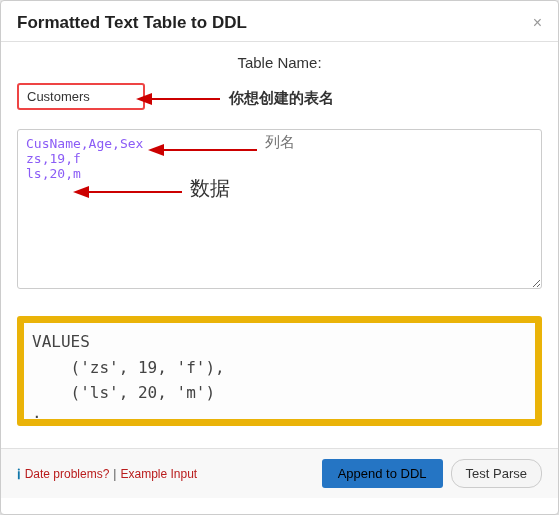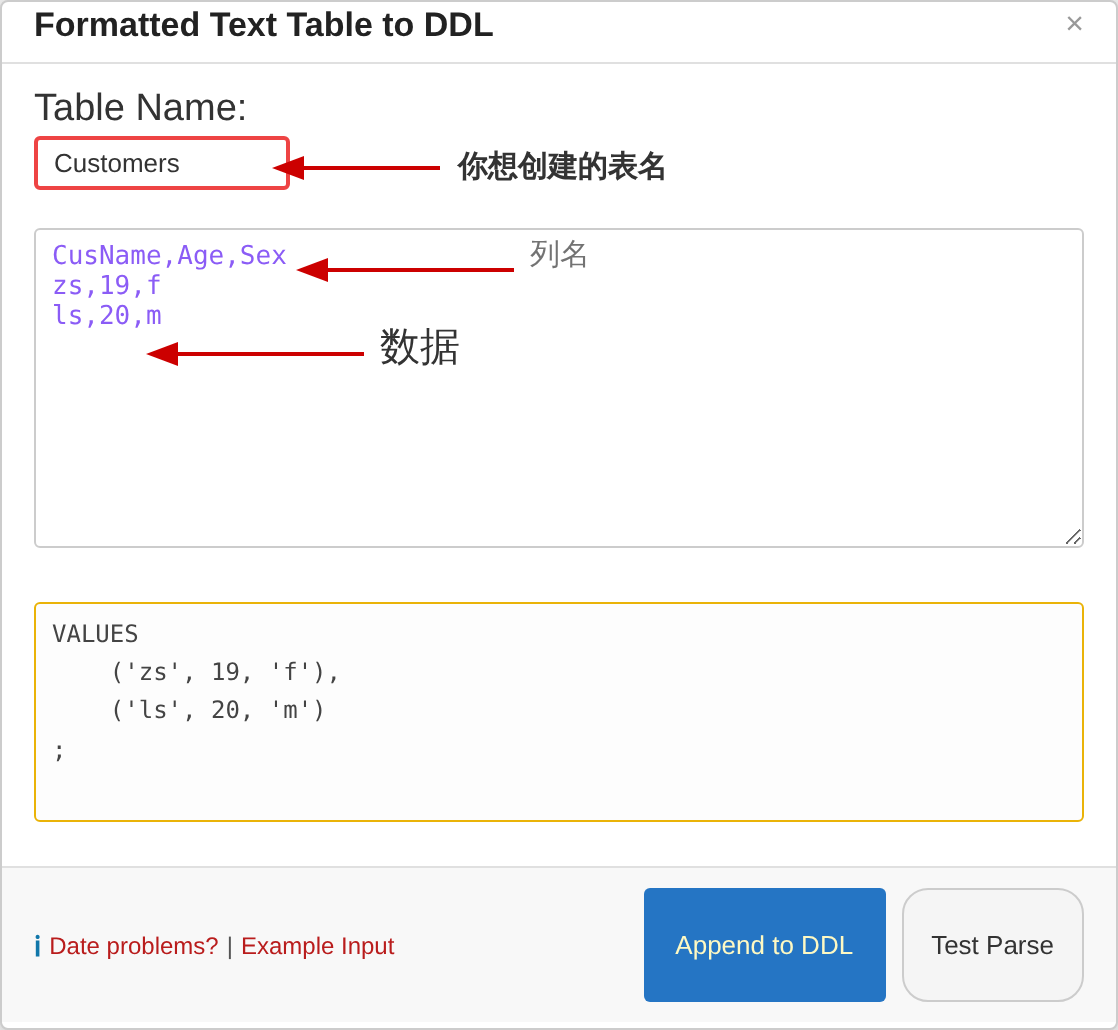--- a/index.html
+++ b/index.html
@@ -15,21 +15,21 @@
     .dialog {
       background: #fff;
       border: 1px solid #ccc;
       border-radius: 4px;
       width: 559px;
       min-height: 515px;
       position: relative;
       box-shadow: 0 2px 10px rgba(0,0,0,0.2);
     }
     .dialog-header {
-      padding: 2px 16px 8px 16px;
+      padding: 12px 16px 8px 16px;
       border-bottom: 1px solid #e0e0e0;
       display: flex;
       align-items: center;
       justify-content: space-between;
     }
     .dialog-title {
       font-size: 17px;
       font-weight: bold;
       color: #222;
     }
@@ -38,23 +38,24 @@
       font-size: 16px;
       cursor: pointer;
       background: none;
       border: none;
       line-height: 1;
     }
     .dialog-body {
       padding: 12px 16px;
     }
     .field-label {
-      font-size: 19px;
+      font-size: 15px;
       color: #333;
-      margin-bottom: 2px;
+      margin-bottom: 12px;
+      text-align: center;
     }
     .table-name-input {
       border: 2px solid #e44;
       border-radius: 3px;
       padding: 4px 8px;
       font-size: 13px;
       width: 128px;
       color: #333;
       outline: none;
     }
@@ -67,31 +68,31 @@
       padding: 6px 8px;
       font-size: 13px;
       font-family: monospace;
       color: #8b5cf6;
       resize: vertical;
       outline: none;
       margin-bottom: 12px;
     }
     
     .output-box {
-      border: 1px solid #eab308;
+      border: 7px solid #eab308;
       border-radius: 3px;
       background: #fdfdfd;
       height: 110px;
       overflow-y: scroll;
       overflow-x: hidden;
       position: relative;
       margin-bottom: 10px;
       padding: 6px 8px;
       font-family: monospace;
-      font-size: 12px;
+      font-size: 16px;
       color: #444;
     }
     .output-box pre {
       white-space: pre;
       line-height: 1.6;
     }
     
     .dialog-footer {
       border-top: 1px solid #e0e0e0;
       padding: 10px 16px;
@@ -116,33 +117,33 @@
       color: #b91c1c;
       text-decoration: none;
       font-size: 12px;
     }
     .footer-right {
       display: flex;
       gap: 8px;
     }
     .btn-primary {
       background: #2575c4;
-      color: #fef9c3;
+      color: #000000;
       border: none;
       border-radius: 3px;
       padding: 6px 16px;
       font-size: 13px;
       cursor: pointer;
     }
     .btn-default {
       background: #f5f5f5;
       color: #333;
       border: 1px solid #ccc;
       border-radius: 13px;
-      padding: 20px 14px;
+      padding: 6px 14px;
       font-size: 13px;
       cursor: pointer;
     }
   </style>
 </head>
 <body>
 
 <div class="dialog">
 
   <div class="dialog-header">

